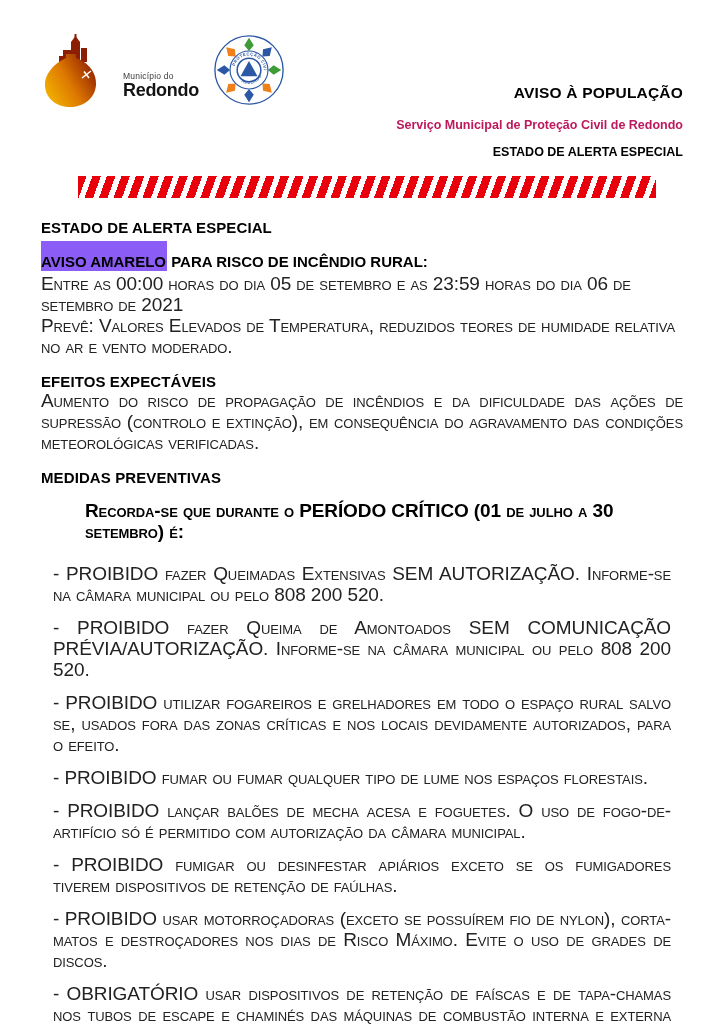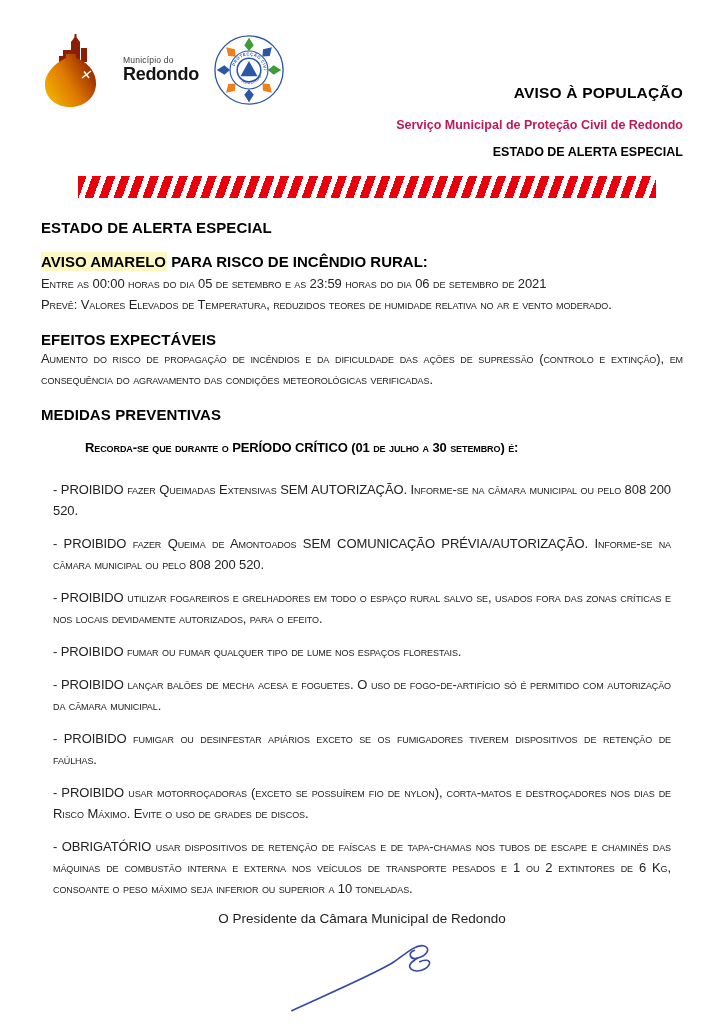--- a/index.html
+++ b/index.html
@@ -9,45 +9,45 @@
     font-family: "Liberation Sans", "DejaVu Sans", sans-serif;
     color: #1e1e1e;
     overflow: hidden;
   }
   .page { width: 724px; height: 1024px; padding: 34px 41px 0 41px; position: relative; }
 
   
   .header { display: flex; justify-content: space-between; align-items: flex-start; }
   .logos { display: flex; align-items: flex-start; gap: 14px; }
   .muni-logo { display: flex; align-items: flex-end; }
-  .muni-text { margin-left: -38px; margin-bottom: 24px; line-height: 1.05; }
+  .muni-text { margin-left: -38px; margin-bottom: 8px; line-height: 1.05; }
   .muni-text .small { display: block; font-size: 8.5px; color: #3c3c3c; letter-spacing: .2px; }
   .muni-text .big   { display: block; font-size: 18px; font-weight: bold; color: #141414; letter-spacing: -0.3px; }
   .header-right { text-align: right; padding-top: 6px; }
   .h-title { font-size: 15.5px; font-weight: bold; color: #000; letter-spacing: .2px; margin-top: 44px; }
   .h-sub   { font-size: 12.5px; font-weight: bold; color: #be185d; margin-top: 16px; }
   .h-sub2  { font-size: 12.5px; font-weight: bold; color: #000; margin-top: 13px; }
 
   
   .stripes {
     margin: 17px 0 0 37px;
     width: 578px; height: 22px;
     background: repeating-linear-gradient(110deg,
       #e8000d 0px, #e8000d 8px,
       #ffffff 8px, #ffffff 13.6px);
   }
 
   
   main { margin-top: 21px; }
   h2.sec { font-size: 15px; font-weight: bold; color: #000; letter-spacing: .1px; }
   h3.alert { font-size: 15px; font-weight: bold; color: #000; margin-top: 17px; margin-bottom: 3px; }
-  .hl { background: #fef9c3; padding: 1px 1px 1px 0; }
+  .hl { background: #8b5cf6; padding: 12px 1px 1px 0; }
   .sc {
     font-variant: small-caps;
-    font-size: 13px;
+    font-size: 19px;
     line-height: 21px;
     letter-spacing: -0.1px;
     color: #222;
   }
   .just { text-align: justify; }
   .bold { font-weight: bold; color: #000; padding-left: 44px; }
   .gap16 { margin-top: 16px; }
   .gap14 { margin-top: 14px; }
   .gap21 { margin-top: 21px; }
   .rules p { margin: 12px; }

